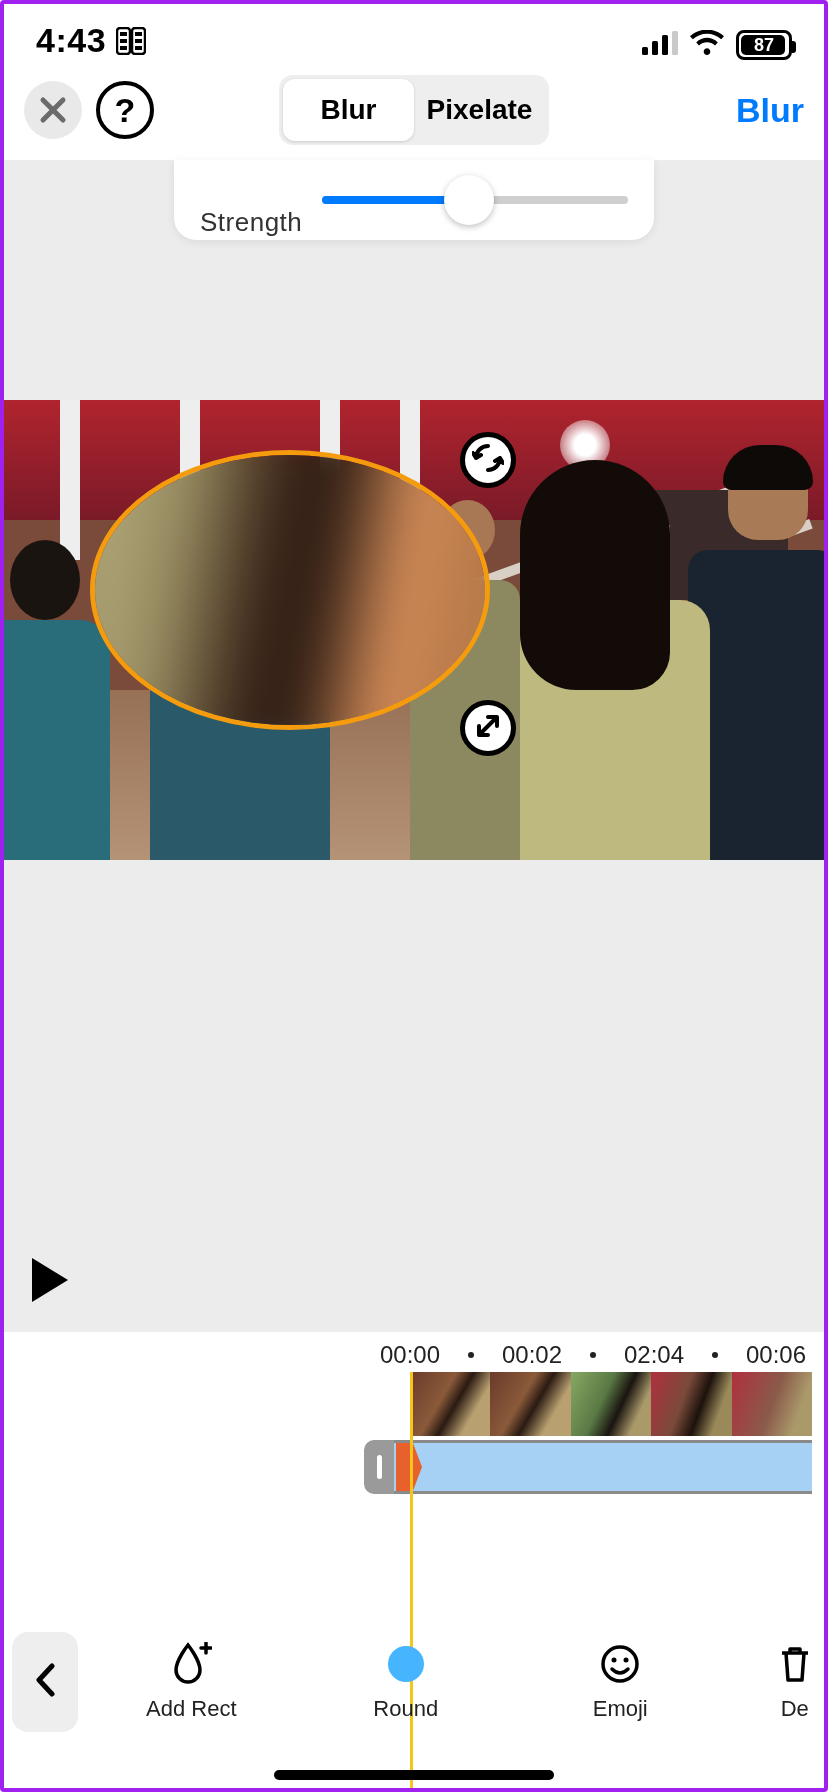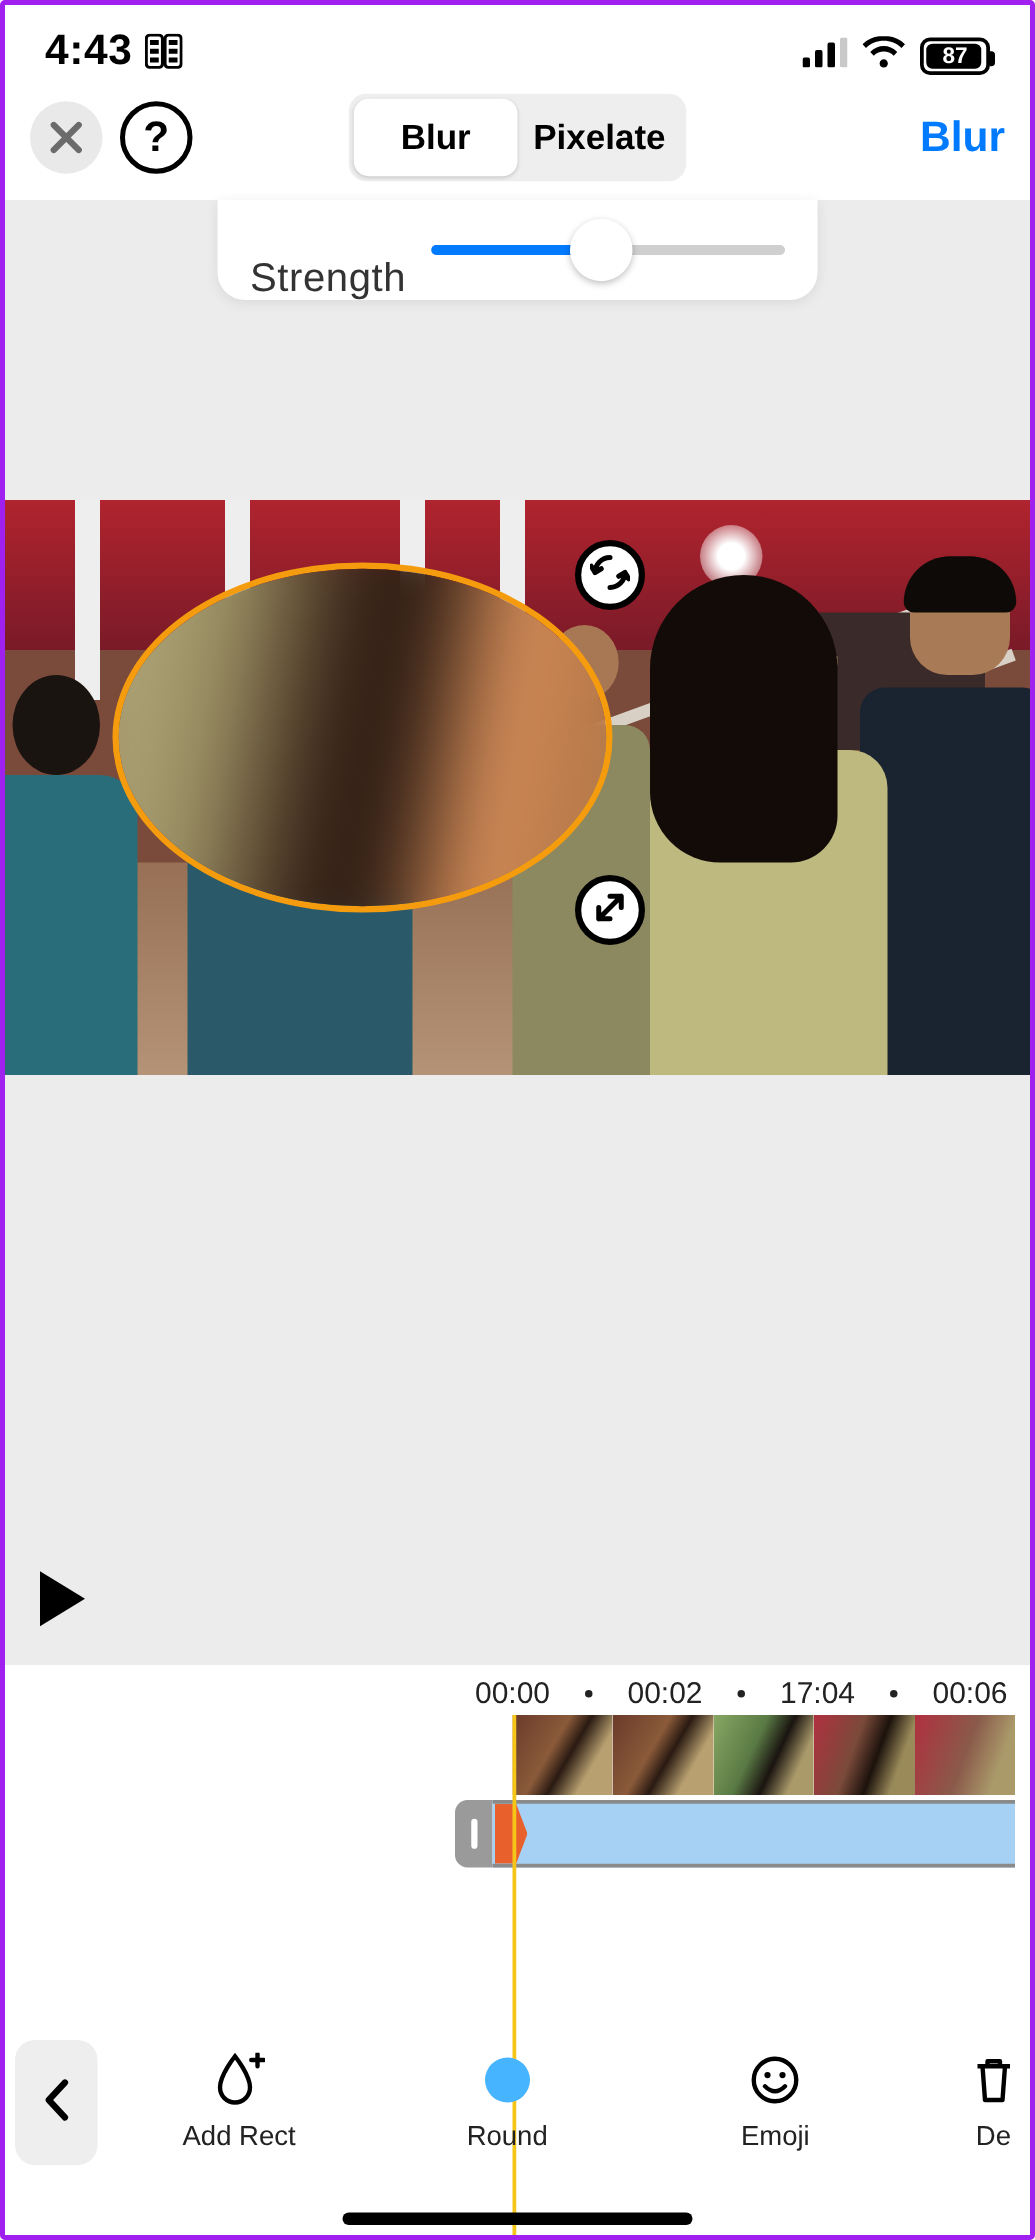--- a/index.html
+++ b/index.html
@@ -22,21 +22,21 @@
   .circle-btn { width:58px; height:58px; border-radius:50%; display:flex; align-items:center; justify-content:center; }
   .close-btn { background:#e9e9e9; }
   .help-btn{ margin-left:14px; border:4px solid #000; }
   .seg-control { position:absolute; left:50%; transform:translateX(-50%); background:#eeeeef; border-radius:14px; padding:4px; display:flex; height:70px; width:270px;}
   .seg-item { flex:1; display:flex; align-items:center; justify-content:center; border-radius:12px; font-size:28px; color:#000; font-weight:600;}
   .seg-item.active{ background:#fff; box-shadow:0 1px 3px rgba(0,0,0,.15);}
   .save-btn{ margin-left:auto; font-size:34px; color:#007aff; font-weight:600;}
 
   
   .strength-panel { position:absolute; left:50%; top:160px; transform:translateX(-50%); width:480px; height:80px; background:#fff; border-radius:0 0 22px 22px; box-shadow:0 2px 10px rgba(0,0,0,.08); display:flex; align-items:center; padding:0 26px; gap:20px;}
-  .strength-label{ font-size:32px; color:#333; letter-spacing:.5px;margin-top:44px;}
+  .strength-label{ font-size:26px; color:#333; letter-spacing:.5px;margin-top:44px;}
   .slider-wrap{ flex:1; position:relative; height:40px; display:flex; align-items:center;}
   .slider-track{ height:8px; width:100%; border-radius:4px; background:#cfcfcf; position:relative;}
   .slider-fill{ position:absolute; left:0; top:0; bottom:0; border-radius:4px; background:#007aff;}
   .slider-thumb{ position:absolute; top:50%; width:50px; height:50px; border-radius:50%; background:#fff; box-shadow:0 2px 6px rgba(0,0,0,.25); transform:translate(-50%,-50%);}
 
   
   .canvas-area{ position:absolute; top:160px; left:0; right:0; bottom:460px; background:#ececec; overflow:hidden;}
   .video-frame{ position:absolute; left:0; right:0; top:240px; height:460px; background:#7a4a3a; overflow:hidden;}
   .stage-bg{ position:absolute; inset:0; }
   .floor{ position:absolute; left:0;right:0;bottom:0;height:170px; background:linear-gradient(#977055,#b59376); }
@@ -220,21 +220,21 @@
     <div class="slider-thumb" id="slider-thumb" style="left: 48%;"></div>
   </div>
 </div>
 
 <div class="timeline-area">
   <div class="time-ruler">
     <span style="left:410px">00:00</span>
     <span class="dot" style="left:471px"></span>
     <span style="left:532px">00:02</span>
     <span class="dot" style="left:593px"></span>
-    <span style="left:654px">17:04</span>
+    <span style="left:654px">02:04</span>
     <span class="dot" style="left:715px"></span>
     <span style="left:776px">00:06</span>
   </div>
   <div class="thumbs-row">
     <div class="thumb t1"></div>
     <div class="thumb t2"></div>
     <div class="thumb t3"></div>
     <div class="thumb t4"></div>
     <div class="thumb t5"></div>
   </div>

